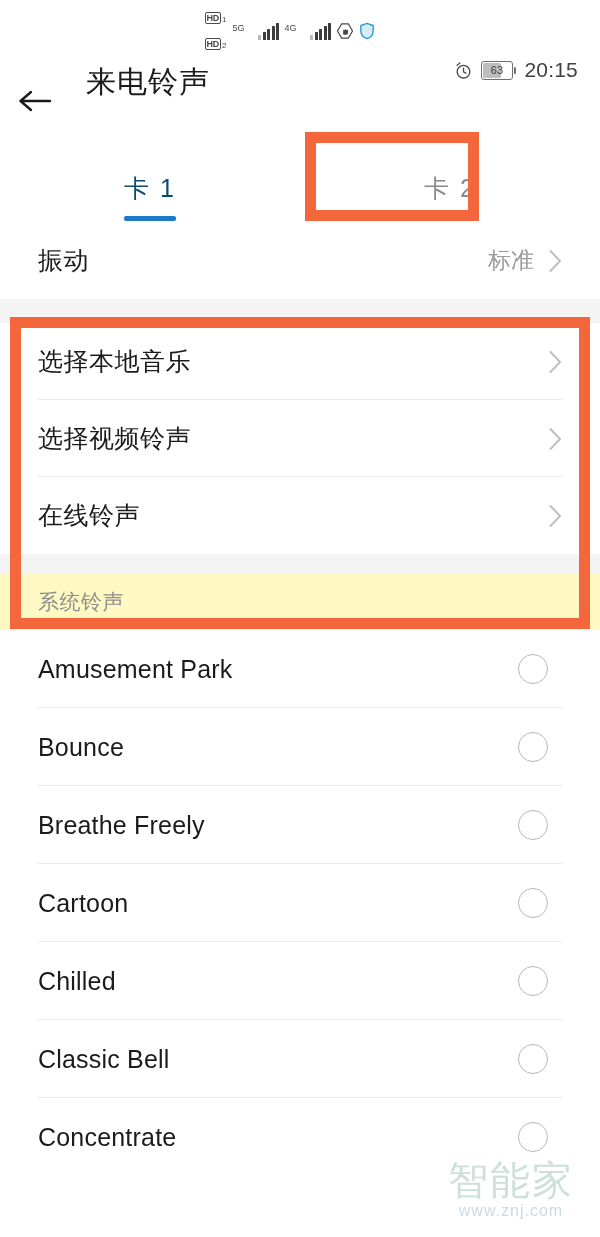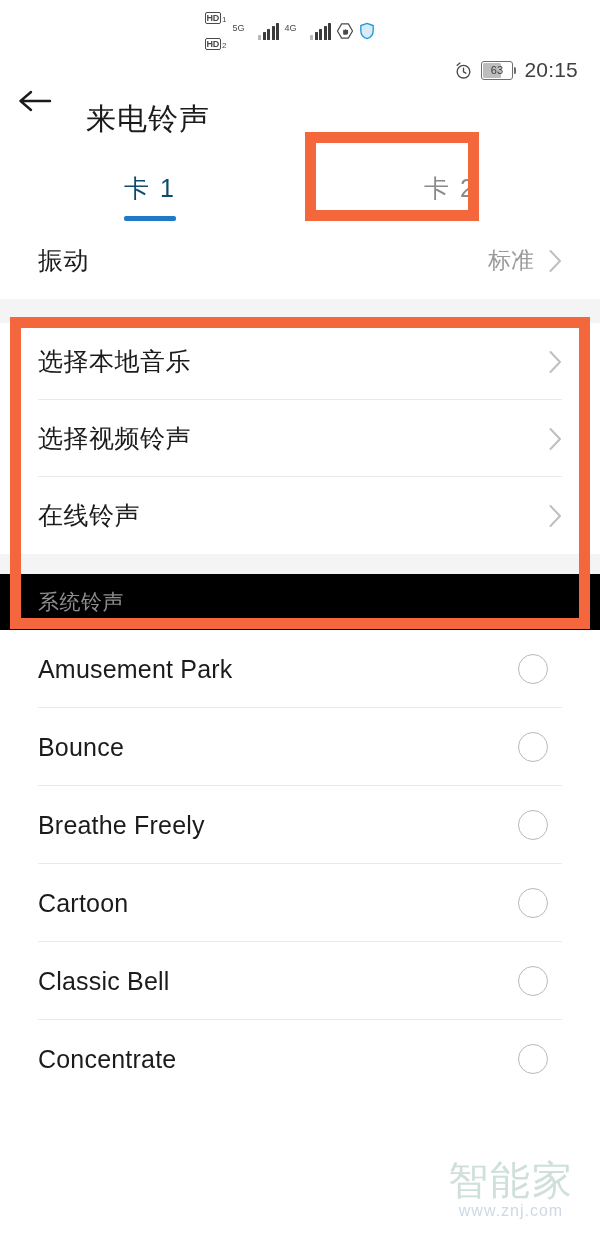--- a/index.html
+++ b/index.html
@@ -108,21 +108,21 @@
     color: #404040;
     letter-spacing: 0.2px;
   }
 
   
   .appbar {
     position: absolute;
     left: 0; top: 62px;
     width: 516px; height: 78px;
     display: flex;
-    align-items: flex-end;
+    align-items: flex-start;
   }
   .back-btn {
     width: 70px; height: 78px;
     display: flex; align-items: center; justify-content: center;
     cursor: pointer;
   }
   .back-icon { width: 36px; height: 30px; display:block; }
   .app-title {
     font-size: 30px;
     color: #1b1b1b;
@@ -195,21 +195,21 @@
     height: 24px;
     background: #f4f4f4;
   }
   .section-gap.small { height: 20px; }
 
   .section-header {
     height: 56px;
     display: flex;
     align-items: center;
     padding: 0 38px;
-    background: #000000;
+    background: #fef9c3;
     box-sizing: border-box;
   }
   .section-header span {
     font-size: 21px;
     color: #8e8e8e;
     letter-spacing: 0.5px;
   }
 
   .ringtone-row {
     position: relative;
@@ -421,20 +421,25 @@
         <span class="ringtone-name">Breathe Freely</span>
         <span class="radio"></span>
         <div class="divider"></div>
       </div>
       <div class="ringtone-row">
         <span class="ringtone-name">Cartoon</span>
         <span class="radio"></span>
         <div class="divider"></div>
       </div>
       <div class="ringtone-row">
+        <span class="ringtone-name">Chilled</span>
+        <span class="radio"></span>
+        <div class="divider"></div>
+      </div>
+      <div class="ringtone-row">
         <span class="ringtone-name">Classic Bell</span>
         <span class="radio"></span>
         <div class="divider"></div>
       </div>
       <div class="ringtone-row">
         <span class="ringtone-name">Concentrate</span>
         <span class="radio"></span>
       </div>
     </div>
   </div>

